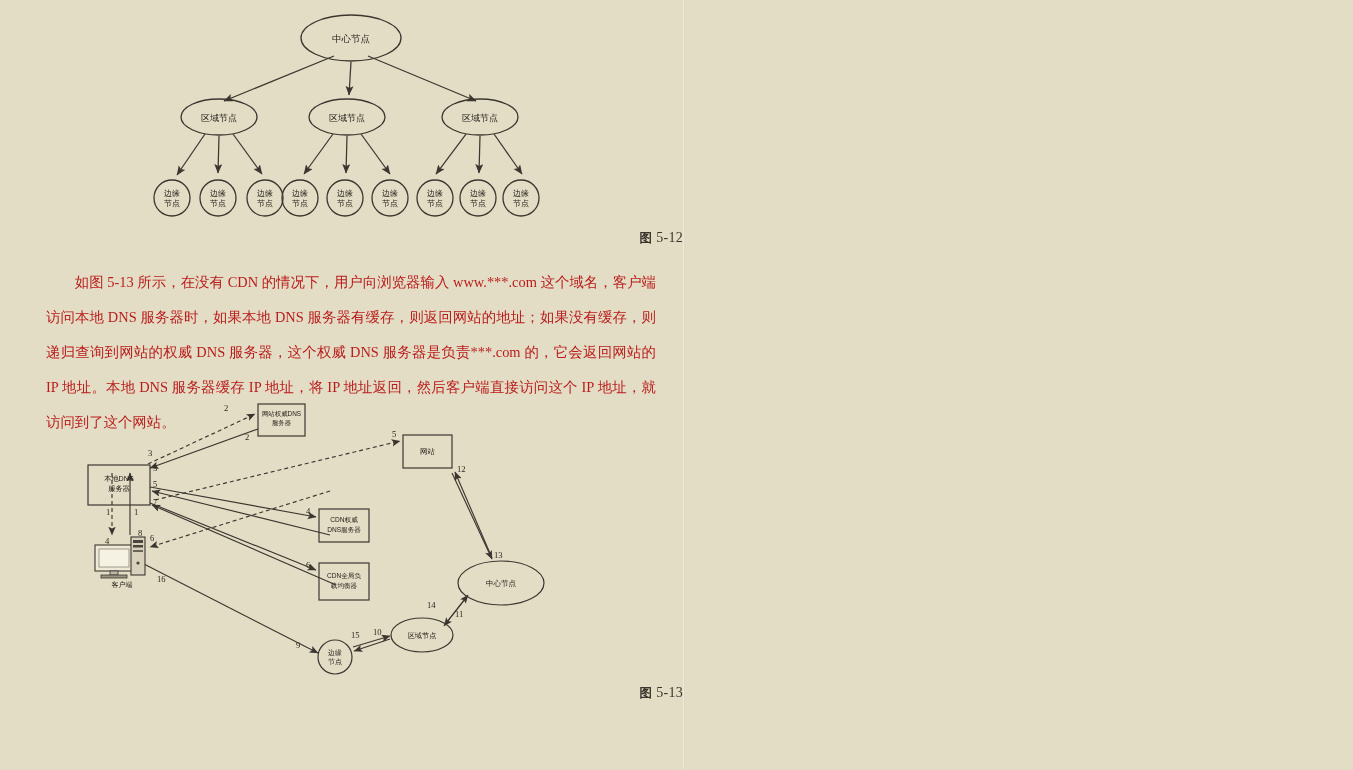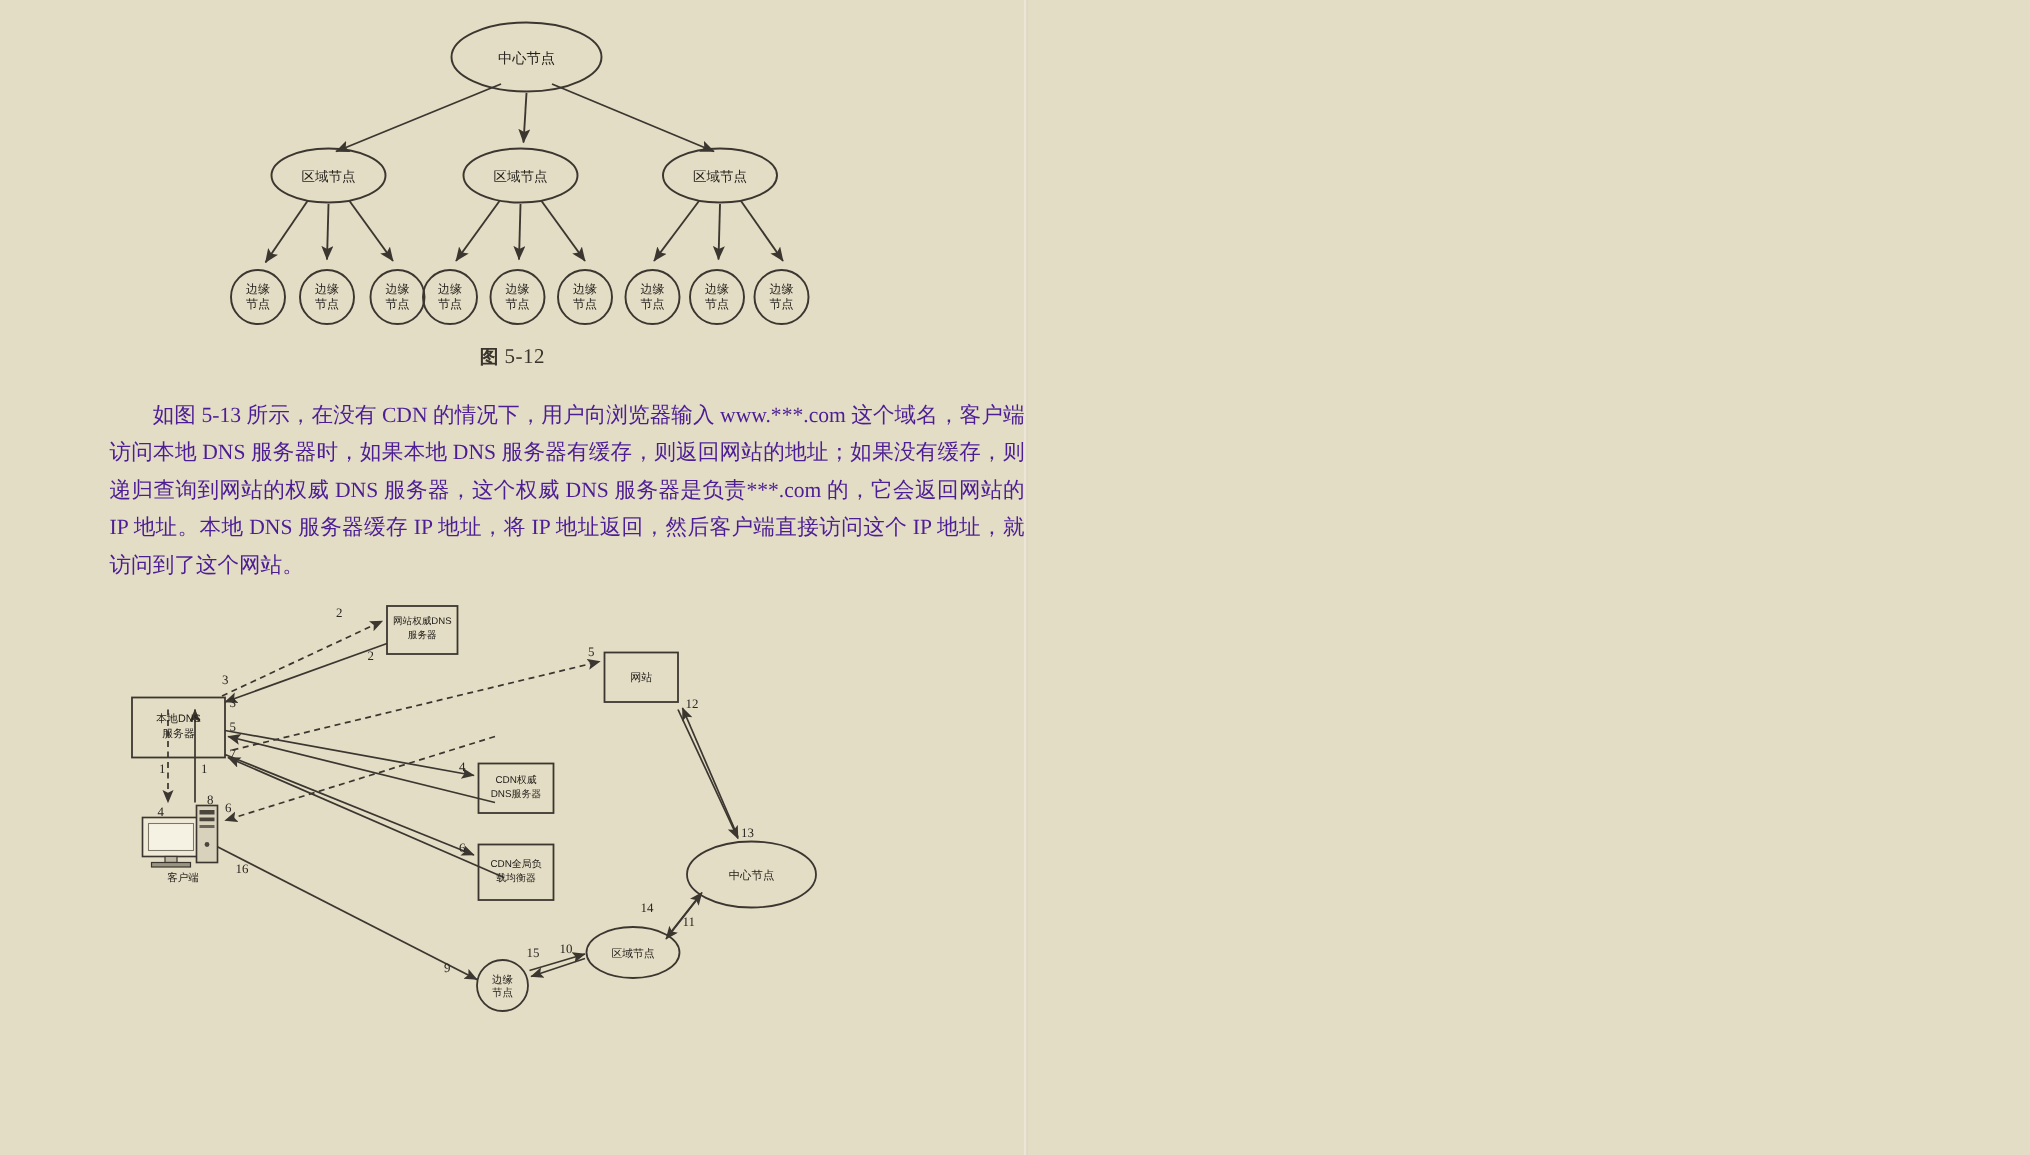--- a/index.html
+++ b/index.html
@@ -17,37 +17,36 @@
     background:linear-gradient(to right,rgba(255,255,255,.55),rgba(180,170,140,.25));
   }
   .page{position:absolute;top:0;height:770px;}
   .page-left{left:0;width:683px;padding-left:34px;}
   .page-right{left:685px;width:668px;}
 
   
   .fig512{position:absolute;left:120px;top:2px;width:480px;height:222px;}
   .fig512 svg, .fig513 svg{display:block;}
   .fig-cap{
-    position:absolute;text-align:center;
+    position:absolute;text-align:right;
     font-family:"Liberation Sans","DejaVu Sans",sans-serif;
     font-size:12.5px;font-weight:700;color:#3a352c;letter-spacing:.3px;
   }
   .cap512{left:0;top:230px;width:683px;}
   .cap513{left:0;top:685px;width:683px;}
   .cap512 .num,.cap513 .num{font-family:"Liberation Serif",serif;font-weight:400;font-size:14px;}
 
   
   .tx{
     position:absolute;
     font-size:14.4px;
-    line-height:25px;
+    line-height:35px;
     text-align:justify;
     text-justify:inter-ideograph;
-    color:#4c1d95;
-    margin-left:27px;
+    color:#b91c1c;
   }
   .tx p{margin:0 0 0 0;text-indent:2em;}
   .left-text{left:46px;top:265px;width:610px;}
 
   
   .fig513{position:absolute;left:0px;top:395px;width:683px;height:290px;}
 </style>
 </head>
 <body>
 
@@ -294,17 +293,21 @@
         <text x="455" y="222">11</text>
         <text x="457" y="77">12</text>
         <text x="494" y="163">13</text>
         <text x="427" y="213">14</text>
         <text x="351" y="243">15</text>
         <text x="157" y="187">16</text>
       </g>
     </svg>
   </div>
 
+  <div class="fig-cap cap513">
+    <span>图</span>
+    <span class="num">5-13</span>
+  </div>
 </div>
 
 <div class="page page-right">
   
 </div>
 
 </body></html>

